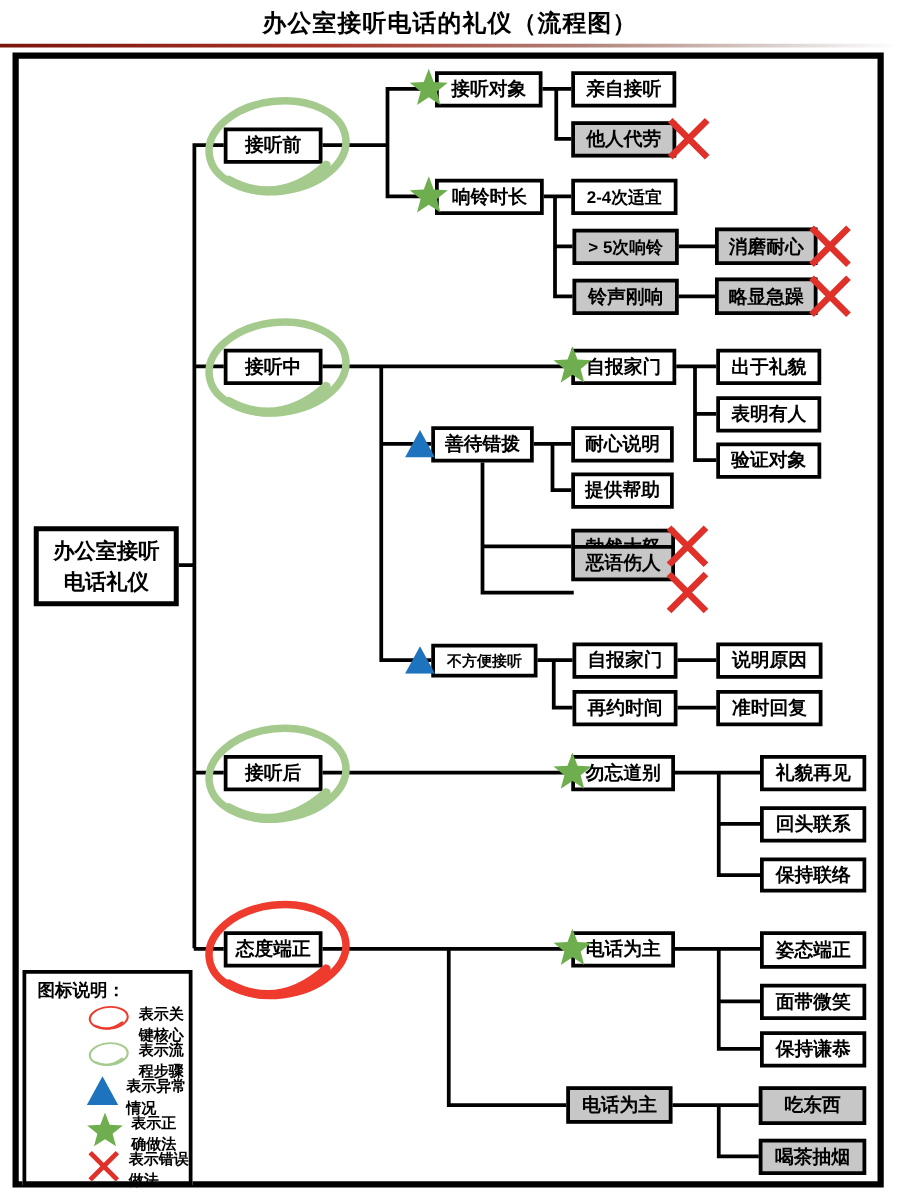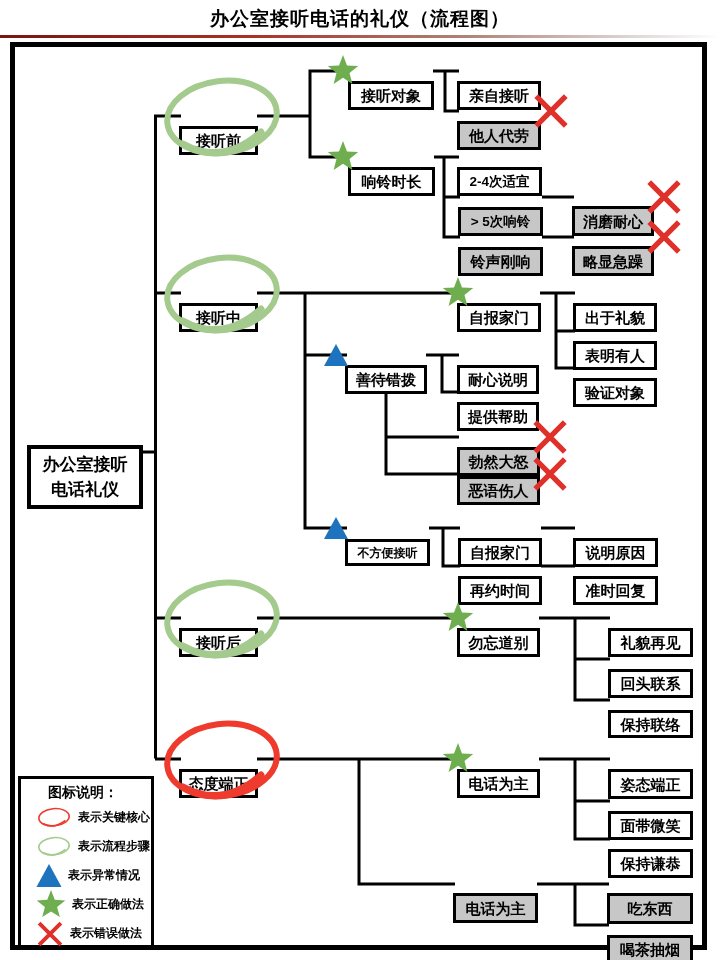--- a/index.html
+++ b/index.html
@@ -7,36 +7,36 @@
   .canvas{position:relative;width:720px;height:960px;overflow:hidden;background:#fff;}
   .title{position:absolute;top:6px;left:0;width:100%;text-align:center;
          font-size:19px;font-weight:bold;letter-spacing:1px;color:#000;}
   .rule{position:absolute;top:35px;left:0;width:720px;height:3px;
         background:linear-gradient(to right,var(--rule-red,#7a150e),#a83226 35%,#b08378 65%,#ded7d5 88%,#ffffff);}
   .frame{position:absolute;left:10px;top:42px;width:697px;height:908px;
          border:5px solid #000;box-sizing:border-box;z-index:0;}
   .wires{position:absolute;left:0;top:0;z-index:1;}
   .node{position:absolute;box-sizing:border-box;background:#fff;border:3px solid #000;
         display:flex;align-items:center;justify-content:center;font-weight:bold;
-        font-size:15px;color:#000;white-space:nowrap;z-index:2;line-height:1;margin-top:24px;}
+        font-size:15px;color:#000;white-space:nowrap;z-index:2;line-height:1;}
   .node.gray{background:var(--gray-fill,#c7c7c7);}
   .node.f14{font-size:13.5px;}
   .node.small{font-size:12px;}
   .node.root{border-width:4px;font-size:17px;flex-direction:column;line-height:1.5;}
   .mk{position:absolute;z-index:3;pointer-events:none;}
   .loop{z-index:4;}
   .ic-star{color:var(--star-green,#6fae4e);}
   .ic-tri{color:var(--triangle-blue,#1e73be);}
   .ic-cross{color:var(--cross-red,#e0302a);}
   .ic-loop-green{color:var(--loop-green,#a4ca8e);}
   .ic-loop-red{color:var(--loop-red,#ee3b2d);}
   .legend{position:absolute;left:18px;top:776px;width:136px;height:172px;border:3px solid #000;
           box-sizing:border-box;background:#fff;z-index:2;}
-  .legend-title{font-size:14px;font-weight:bold;padding:5px 0 1px 27px;color:#000;}
-  .lrow{display:flex;align-items:center;height:29px;padding-left:15px;}
+  .legend-title{font-size:14px;font-weight:bold;padding:5px 0 1px 9px;color:#000;}
+  .lrow{display:flex;height:29px;padding-left:5px;margin-left:43px;}
   .lic{flex:0 0 auto;display:block;}
   .llab{font-size:12px;font-weight:bold;margin-left:6px;color:#000;}
 </style>
 </head>
 <body>
 
 <div class="canvas">
 
   <div class="title">办公室接听电话的礼仪（流程图）</div>
   <div class="rule"></div>
@@ -99,21 +99,21 @@
   <div class="node gray" style="left:572px;top:222px;width:82px;height:30px">略显急躁</div>
 
   <div class="node" style="left:457px;top:279px;width:84px;height:29px">自报家门</div>
   <div class="node" style="left:573px;top:279px;width:84px;height:29px">出于礼貌</div>
   <div class="node" style="left:573px;top:317px;width:84px;height:29px">表明有人</div>
   <div class="node" style="left:573px;top:354px;width:84px;height:29px">验证对象</div>
   <div class="node" style="left:345px;top:341px;width:82px;height:29px">善待错拨</div>
   <div class="node" style="left:457px;top:341px;width:82px;height:29px">耐心说明</div>
   <div class="node" style="left:457px;top:378px;width:82px;height:29px">提供帮助</div>
   <div class="node gray" style="left:457px;top:423px;width:83px;height:29px">勃然大怒</div>
-  <div class="node gray" style="left:457px;top:452px;width:83px;height:29px">恶语伤人</div>
+  <div class="node gray" style="left:457px;top:436px;width:83px;height:29px">恶语伤人</div>
   <div class="node small" style="left:345px;top:515px;width:85px;height:27px">不方便接听</div>
   <div class="node" style="left:458px;top:514px;width:84px;height:29px">自报家门</div>
   <div class="node" style="left:573px;top:514px;width:85px;height:29px">说明原因</div>
   <div class="node" style="left:458px;top:552px;width:84px;height:29px">再约时间</div>
   <div class="node" style="left:573px;top:552px;width:85px;height:29px">准时回复</div>
 
   <div class="node" style="left:457px;top:604px;width:83px;height:29px">勿忘道别</div>
   <div class="node" style="left:608px;top:604px;width:85px;height:29px">礼貌再见</div>
   <div class="node" style="left:608px;top:645px;width:85px;height:29px">回头联系</div>
   <div class="node" style="left:608px;top:686px;width:85px;height:28px">保持联络</div>

